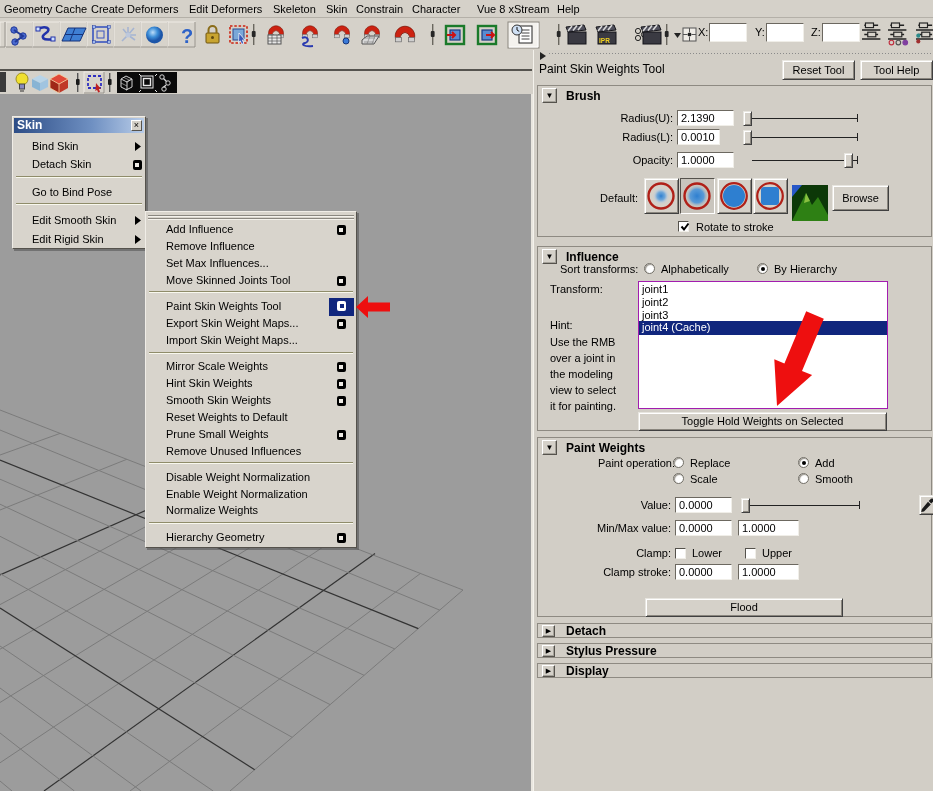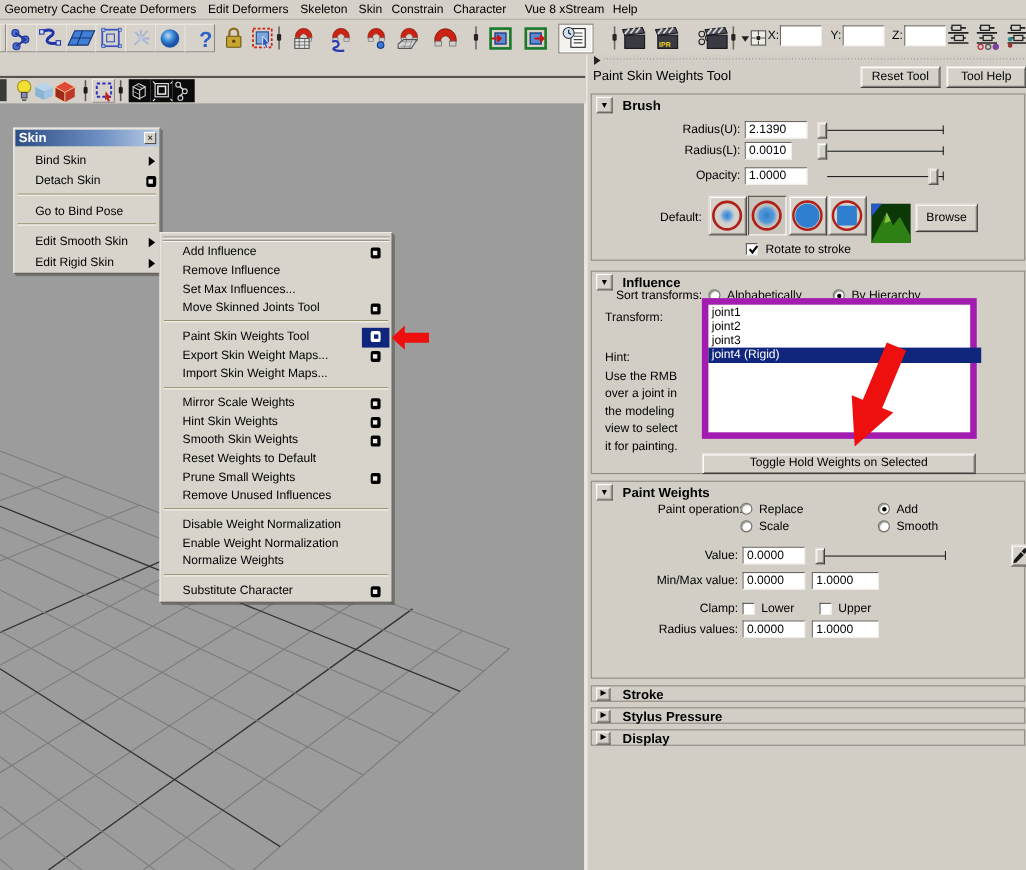--- a/index.html
+++ b/index.html
@@ -351,25 +351,25 @@
   <div class="hdrbtn">▼</div>
       <div class="stitle">Influence</div>
   <div class="abs" style="left:22px;top:16px">Sort transforms:</div>
   <div class="radio" style="left:106px;top:16px"></div>
   <div class="abs" style="left:123px;top:16px">Alphabetically</div>
   <div class="radio" style="left:219px;top:16px">
         <div class="rdot"></div>
       </div>
   <div class="abs" style="left:236px;top:16px">By Hierarchy</div>
   <div class="abs" style="left:12px;top:36px">Transform:</div>
-  <div class="abs" style="left:100px;top:24px;width:250px;height:128px;background:#fff;border:6px solid #a21caf">
+  <div class="abs" style="left:100px;top:34px;width:250px;height:128px;background:#fff;border:1px solid #a21caf">
     <div class="abs" style="left:3px;top:1px">joint1</div>
     <div class="abs" style="left:3px;top:14px">joint2</div>
     <div class="abs" style="left:3px;top:27px">joint3</div>
-    <div class="abs" style="left:0px;top:39px;width:248px;height:14px;background:#10267d;color:#fff;padding-left:3px">joint4 (Rigid)</div>
+    <div class="abs" style="left:0px;top:39px;width:248px;height:14px;background:#10267d;color:#fff;padding-left:3px">joint4 (Cache)</div>
   </div>
   <div class="abs" style="left:12px;top:72px">Hint:</div>
   <div class="abs" style="left:12px;top:89px">Use the RMB</div>
   <div class="abs" style="left:12px;top:105px">over a joint in</div>
   <div class="abs" style="left:12px;top:121px">the modeling</div>
   <div class="abs" style="left:12px;top:137px">view to select</div>
   <div class="abs" style="left:12px;top:153px">it for painting.</div>
   <div class="btn abs" style="left:100px;top:165px;width:249px;height:19px;line-height:17px">Toggle Hold Weights on Selected</div>
  </div>
 
@@ -396,28 +396,29 @@
           <path d="M12 2.5 a1.8 1.8 0 0 1 1.5 2.8 l-2.3 2.3 -2.5 -2.5 2.3 -2.3 Z M8 5.8 l2.8 2.8 -6.8 6.8 -2.8 .6 .6 -2.8 Z" fill="#1a1a1a"></path>
         </svg></div>
   <div class="rlbl" style="left:0px;top:84px;width:133px">Min/Max value:</div>
   <div class="inp abs" style="left:137px;top:82px;width:57px;height:16px">0.0000</div>
   <div class="inp abs" style="left:200px;top:82px;width:61px;height:16px">1.0000</div>
   <div class="rlbl" style="left:0px;top:109px;width:133px">Clamp:</div>
   <div class="cb" style="left:137px;top:110px"></div>
   <div class="abs" style="left:154px;top:109px">Lower</div>
   <div class="cb" style="left:207px;top:110px"></div>
   <div class="abs" style="left:224px;top:109px">Upper</div>
-  <div class="rlbl" style="left:0px;top:128px;width:133px">Radius values:</div>
+  <div class="rlbl" style="left:0px;top:128px;width:133px">Clamp stroke:</div>
   <div class="inp abs" style="left:137px;top:126px;width:57px;height:16px">0.0000</div>
   <div class="inp abs" style="left:200px;top:126px;width:61px;height:16px">1.0000</div>
+  <div class="btn abs" style="left:107px;top:160px;width:198px;height:19px;line-height:17px">Flood</div>
  </div>
 
  <div class="sect abs" style="left:3px;top:573px;width:395px;height:15px">
   <div class="hdrbtn" style="top:1px;width:13px;height:12px;font-size:7px;line-height:10px">▶</div>
-  <div class="stitle" style="top:0px">Stroke</div>
+  <div class="stitle" style="top:0px">Detach</div>
     </div>
  <div class="sect abs" style="left:3px;top:593px;width:395px;height:15px">
   <div class="hdrbtn" style="top:1px;width:13px;height:12px;font-size:7px;line-height:10px">▶</div>
   <div class="stitle" style="top:0px">Stylus Pressure</div>
     </div>
  <div class="sect abs" style="left:3px;top:613px;width:395px;height:15px">
   <div class="hdrbtn" style="top:1px;width:13px;height:12px;font-size:7px;line-height:10px">▶</div>
   <div class="stitle" style="top:0px">Display</div>
     </div>
 </div>
@@ -499,21 +500,21 @@
  <div class="menu-opt" style="left:191px;top:218px">
       <i></i>
       <b></b>
     </div>
  <div class="abs mi" style="left:20px;top:233px">Remove Unused Influences</div>
  <div class="sep2" style="top:250px"></div>
  <div class="abs mi" style="left:20px;top:259px">Disable Weight Normalization</div>
  <div class="abs mi" style="left:20px;top:276px">Enable Weight Normalization</div>
  <div class="abs mi" style="left:20px;top:292px">Normalize Weights</div>
  <div class="sep2" style="top:310px"></div>
- <div class="abs mi" style="left:20px;top:319px">Substitute Character</div>
+ <div class="abs mi" style="left:20px;top:319px">Hierarchy Geometry</div>
  <div class="menu-opt" style="left:191px;top:321px">
       <i></i>
       <b></b>
     </div>
 </div>
 
 <svg class="abs" width="933" height="791" style="left:0;top:0;pointer-events:none">
  <polygon points="356,307 368,296 368,302.5 390,302.5 390,311.5 368,311.5 368,318" fill="#ee0f0f"></polygon>
  <polygon points="806.2,311.3 823.8,318.7 802,370.9 812.1,375.1 777,406 774.3,359.3 784.4,363.5" fill="#ee0f0f"></polygon>
 </svg>

